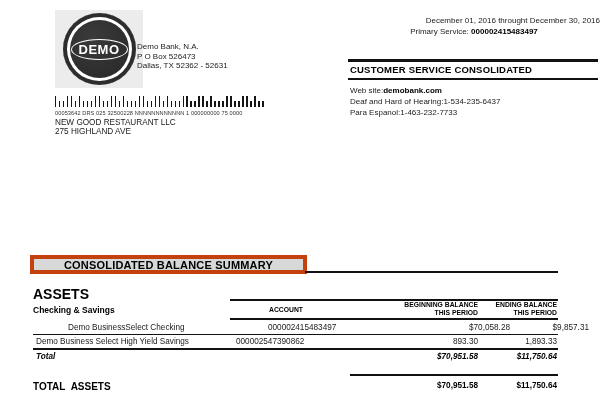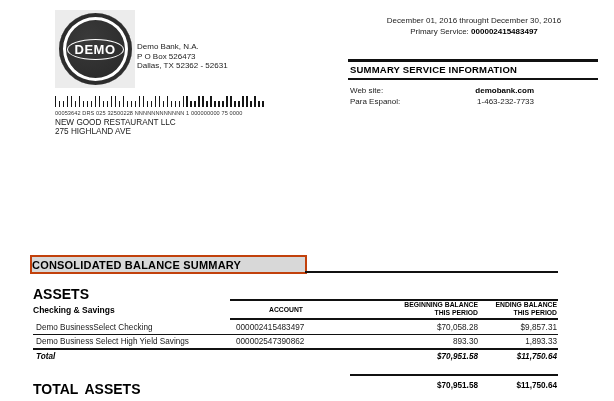--- a/index.html
+++ b/index.html
@@ -4,83 +4,83 @@
 <style>
   html,body{margin:0;padding:0;background:#e8e8e8;}
   .page{
     position:relative;width:614px;height:401px;background:#ffffff;
     font-family:"Liberation Sans", sans-serif;color:#1c1c1c;overflow:hidden;
     box-shadow:0 0 4px rgba(0,0,0,.25);
   }
   .abs{position:absolute;}
 
   
-  .logo-wrap{left:55px;top:10px;width:80px;height:78px;background:#ececec;
+  .logo-wrap{left:55px;top:10px;width:88px;height:78px;background:#ececec;
     display:flex;align-items:center;justify-content:center;}
   .logo-circle{width:73px;height:72px;border-radius:50%;
     background:radial-gradient(circle at 40% 35%, #3a3a3a 0%, #2b2b2b 70%);
     box-shadow: inset 0 0 0 4px #2d2d2d, inset 0 0 0 7px #ffffff;
     display:flex;align-items:center;justify-content:center;}
   .logo-text{color:#fff;font-weight:bold;font-size:13px;letter-spacing:.5px;
     border:1px solid #fff;border-radius:50%;padding:3px 7px;line-height:1;}
 
   
   .bank-info{left:137px;top:42px;font-size:8px;line-height:9.5px;color:#222;}
   .bank-city{margin-top:0;}
 
   
-  .stmt-period{left:348px;top:16px;width:252px;text-align:center;font-size:8px;color:#222;}
+  .stmt-period{left:348px;top:16px;width:252px;text-align:right;font-size:8px;color:#222;}
   .stmt-account{left:348px;top:27px;width:252px;text-align:center;font-size:8px;color:#222;}
   .stmt-account b{color:#000;}
 
   
   .cs-topline{left:348px;top:59px;width:250px;height:3px;background:#111;}
   .cs-title{left:350px;top:64px;width:248px;font-size:9.5px;font-weight:bold;color:#000;letter-spacing:.2px;}
   .cs-underline{left:348px;top:78px;width:250px;height:2px;background:#111;}
   .cs-rows{left:350px;top:85px;width:184px;font-size:8px;line-height:11px;color:#222;}
-  .cs-row{display:flex;justify-content:space-between;}
+  .cs-row{display:flex;}
   .cs-value{text-align:right;}
   .bold{font-weight:bold;color:#000;}
 
   
   .barcode{left:55px;top:96px;width:215px;height:11px;display:flex;align-items:flex-end;gap:2.6px;}
   .bar{width:1.4px;height:6px;background:#161616;flex:none;}
   .bar.tall{height:11px;}
   .code-line{left:55px;top:110px;font-size:5.6px;color:#333;letter-spacing:.1px;white-space:nowrap;}
   .recipient{left:55px;top:118px;font-size:8.2px;line-height:9.2px;color:#1a1a1a;}
 
   
   .summary-box{left:30px;top:255px;width:277px;height:19px;background:#d8d8d8;
-    border:2px solid #c2410c;box-sizing:border-box;display:flex;align-items:center;}
+    border:4px solid #c2410c;box-sizing:border-box;display:flex;align-items:center;justify-content:center;}
   .summary-box span{font-size:11px;font-weight:bold;color:#000;letter-spacing:.2px;}
   .summary-ext-line{left:305px;top:271px;width:253px;height:2px;background:#111;}
   .assets-label{left:33px;top:286px;font-size:14px;font-weight:bold;color:#000;}
 
   
   .tline{background:#111;height:1px;}
   .l-a{left:230px;top:299px;width:328px;height:2px;}
   .l-b{left:230px;top:318px;width:328px;height:2px;}
   .l-c{left:33px;top:334px;width:525px;height:1px;}
   .l-d{left:33px;top:348px;width:525px;height:2px;}
   .l-e{left:350px;top:374px;width:208px;height:2px;}
 
   .group-header{left:33px;top:305px;font-size:8.5px;font-weight:bold;color:#000;}
   .col-account{left:236px;top:306px;width:100px;font-size:6.8px;font-weight:bold;color:#000;text-align:center;}
   .col-begin{left:358px;top:301px;width:120px;font-size:6.8px;font-weight:bold;color:#000;text-align:right;line-height:8px;}
   .col-end{left:457px;top:301px;width:100px;font-size:6.8px;font-weight:bold;color:#000;text-align:right;line-height:8px;}
 
   .cell{font-size:8.2px;color:#1a1a1a;white-space:nowrap;}
-  .r1{top:323px;} .r2{top:337px;} .rt{top:352px;font-style:italic;} .rta{top:381px;}
+  .r1{top:323px;margin-left:32px;} .r2{top:337px;} .rt{top:352px;font-style:italic;} .rta{top:381px;}
   .c-name{left:36px;}
   .c-acct{left:236px;}
   .c-beg{left:358px;width:120px;text-align:right;}
   .c-end{left:457px;width:100px;text-align:right;}
   .rt .cell,.rt.cell{font-weight:bold;color:#000;}
   .total-label{left:36px;font-weight:bold;color:#000;}
-  .ta-label{left:33px;font-size:14px;font-weight:bold;color:#000;word-spacing:3px;}
+  .ta-label{left:33px;font-size:10px;font-weight:bold;color:#000;word-spacing:3px;}
   .b{font-weight:bold;color:#000;}
 </style>
 </head>
 <body>
 
 <div class="page">
 
   <div class="abs logo-wrap">
     <div class="logo-circle">
       <span class="logo-text">DEMO</span>
@@ -93,28 +93,32 @@
     <div class="bank-city">Dallas, TX 52362 - 52631</div>
   </div>
 
   <div class="abs stmt-period">December 01, 2016 throught December 30, 2016</div>
   <div class="abs stmt-account">
     <span>Primary Service:</span>
     <b>000002415483497</b>
   </div>
 
   <div class="abs cs-topline"></div>
-  <div class="abs cs-title">SUMMARY SERVICE INFORMATION</div>
+  <div class="abs cs-title">CUSTOMER SERVICE CONSOLIDATED</div>
   <div class="abs cs-underline"></div>
   <div class="abs cs-rows">
     <div class="cs-row">
       <span class="cs-label">Web site:</span>
       <span class="cs-value bold">demobank.com</span>
     </div>
     <div class="cs-row">
+      <span class="cs-label">Deaf and Hard of Hearing:</span>
+      <span class="cs-value">1-534-235-6437</span>
+    </div>
+    <div class="cs-row">
       <span class="cs-label">Para Espanol:</span>
       <span class="cs-value">1-463-232-7733</span>
     </div>
   </div>
 
   <div class="abs barcode">
       <span class="bar tall"></span>
       <span class="bar"></span>
       <span class="bar"></span>
       <span class="bar tall"></span>

